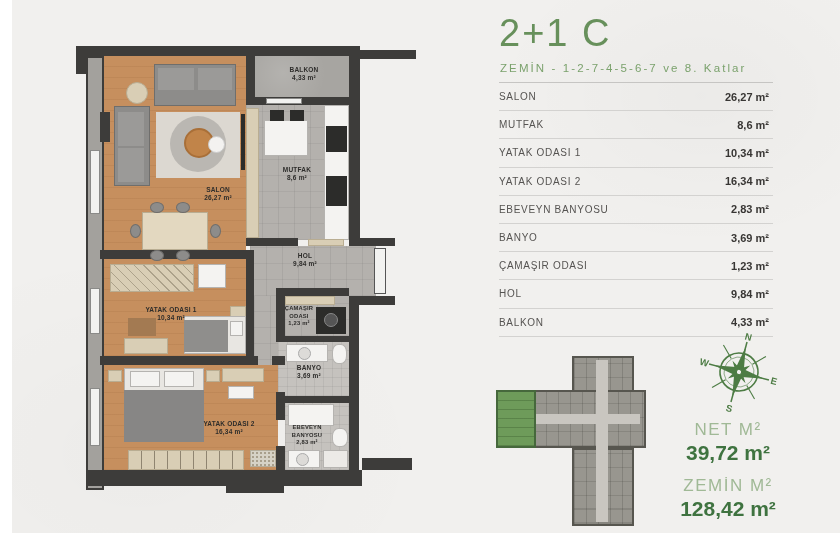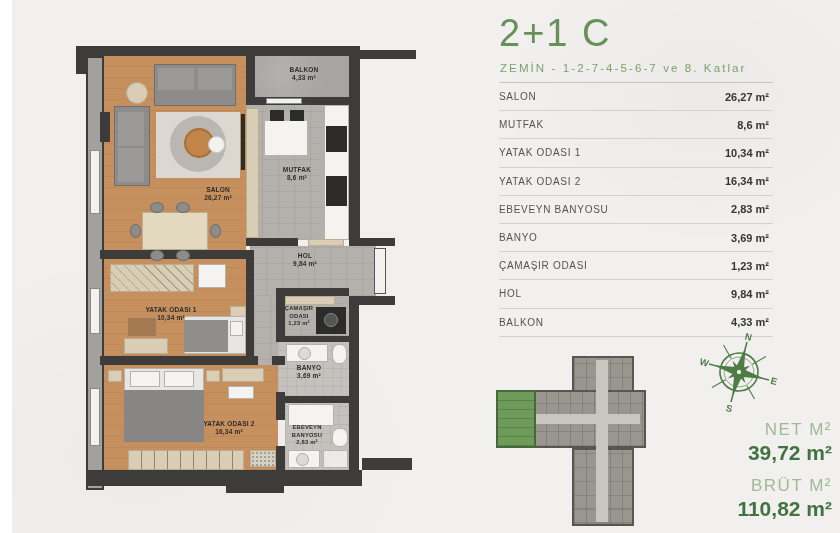--- a/index.html
+++ b/index.html
@@ -36,21 +36,21 @@
   
   .kp{position:absolute;left:478px;top:352px;width:160px;height:176px;}
   .kp *{position:absolute;box-sizing:border-box;}
   .kp-block{background:#98968f;border:2px solid #57564f;
     background-image:repeating-linear-gradient(90deg, rgba(50,50,45,.20) 0 1.5px, transparent 1.5px 12px),
                      repeating-linear-gradient(0deg, rgba(50,50,45,.16) 0 1.5px, transparent 1.5px 14px);}
   .kp-cor{background:#c9c6c0;}
   .kp-green{background:#6e9b5a;border:2px solid #46683c;
     background-image:repeating-linear-gradient(0deg, rgba(30,60,20,.25) 0 1px, transparent 1px 9px);}
   
-  .netbrut{position:absolute;left:652px;top:420px;width:168px;text-align:right;}
+  .netbrut{position:absolute;left:632px;top:420px;width:168px;text-align:center;}
   .nb-label{font-size:17px;letter-spacing:1.5px;color:#a0b996;}
   .nb-value{font-size:21px;font-weight:bold;color:#3f7340;margin-top:1px;}
   .nb-gap{margin-top:11px;}
 </style>
 </head>
 <body>
 
 <div class="page">
 
   <div class="plan">
@@ -274,17 +274,17 @@
         <text x="36" y="3">E</text>
         <text x="0" y="41">S</text>
         <text x="-36" y="3">W</text>
       </g>
     </g>
   </svg>
 
   <div class="netbrut">
     <div class="nb-label">NET M²</div>
     <div class="nb-value">39,72 m²</div>
-    <div class="nb-label nb-gap">BRÜT M²</div>
-    <div class="nb-value">110,82 m²</div>
+    <div class="nb-label nb-gap">ZEMİN M²</div>
+    <div class="nb-value">128,42 m²</div>
   </div>
 
 </div>
 
 </body></html>

